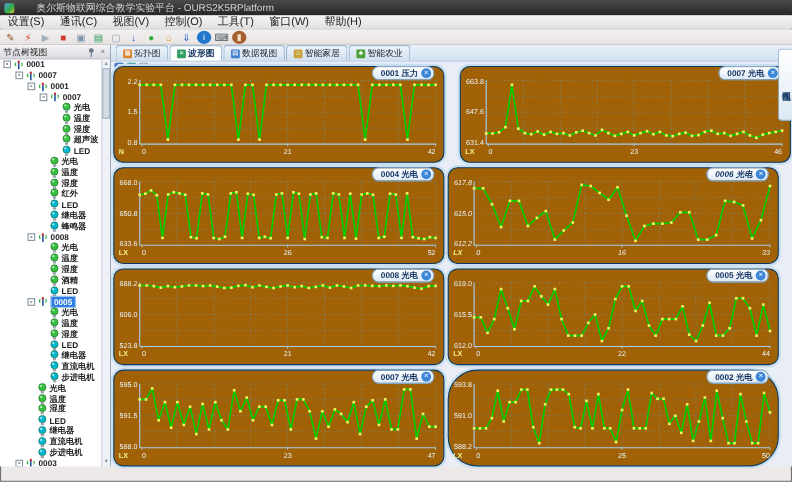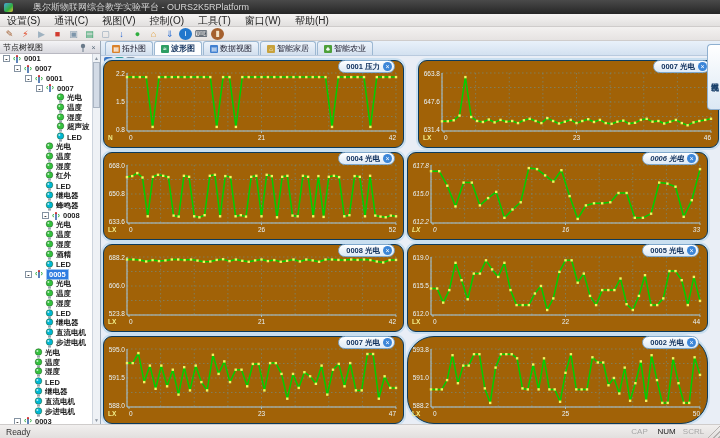--- a/index.html
+++ b/index.html
@@ -240,21 +240,21 @@
         </div>
         <div class="trow" style="padding-left: 36px;">
           <span class="spacer9"></span>
           <svg width="9" height="10" style="flex: 0 0 auto;">
             <circle cx="4.5" cy="4" r="3.3" fill="#00b7d4" stroke="#1d5a1d" stroke-width="0.5"></circle>
             <circle cx="3.4" cy="2.9" r="1" fill="#ffffff" fill-opacity="0.7"></circle>
             <rect x="3" y="7.4" width="3" height="2.2" fill="#98a4ae"></rect>
           </svg>
           <span class="tlabel">蜂鸣器</span>
         </div>
-        <div class="trow" style="padding-left: 42px;">
+        <div class="trow" style="padding-left: 25px;">
           <span class="expander">-</span>
           <svg width="10" height="10" style="flex: 0 0 auto;">
             <line x1="5" y1="2.5" x2="5" y2="9" stroke="#1a4f9c" stroke-width="1.4"></line>
             <path d="M2.6 3 Q1 4.6 2.6 6.2" stroke="#2fae3f" fill="none" stroke-width="1"></path>
             <path d="M7.4 3 Q9 4.6 7.4 6.2" stroke="#2fae3f" fill="none" stroke-width="1"></path>
             <circle cx="5" cy="2.2" r="1.1" fill="#d03030"></circle>
           </svg>
           <span class="tlabel">0008</span>
         </div>
         <div class="trow" style="padding-left: 36px;">
@@ -1128,22 +1128,13 @@
             <span>0002 光电</span>
             <span class="pill-close">×</span>
           </div>
         </div>
       </div>
     <div class="side-tab">
       <span>属性视图</span>
     </div>
   </div>
 
-  <div class="statusbar">
-    <span class="status-left">Ready</span>
-    <span id="statusKeys" style="display:flex;">
-        <span class="key">CAP</span>
-        <span class="key active">NUM</span>
-        <span class="key">SCRL</span>
-      </span>
-    <span class="grip"></span>
-  </div>
 </div>
 
 </body></html>

